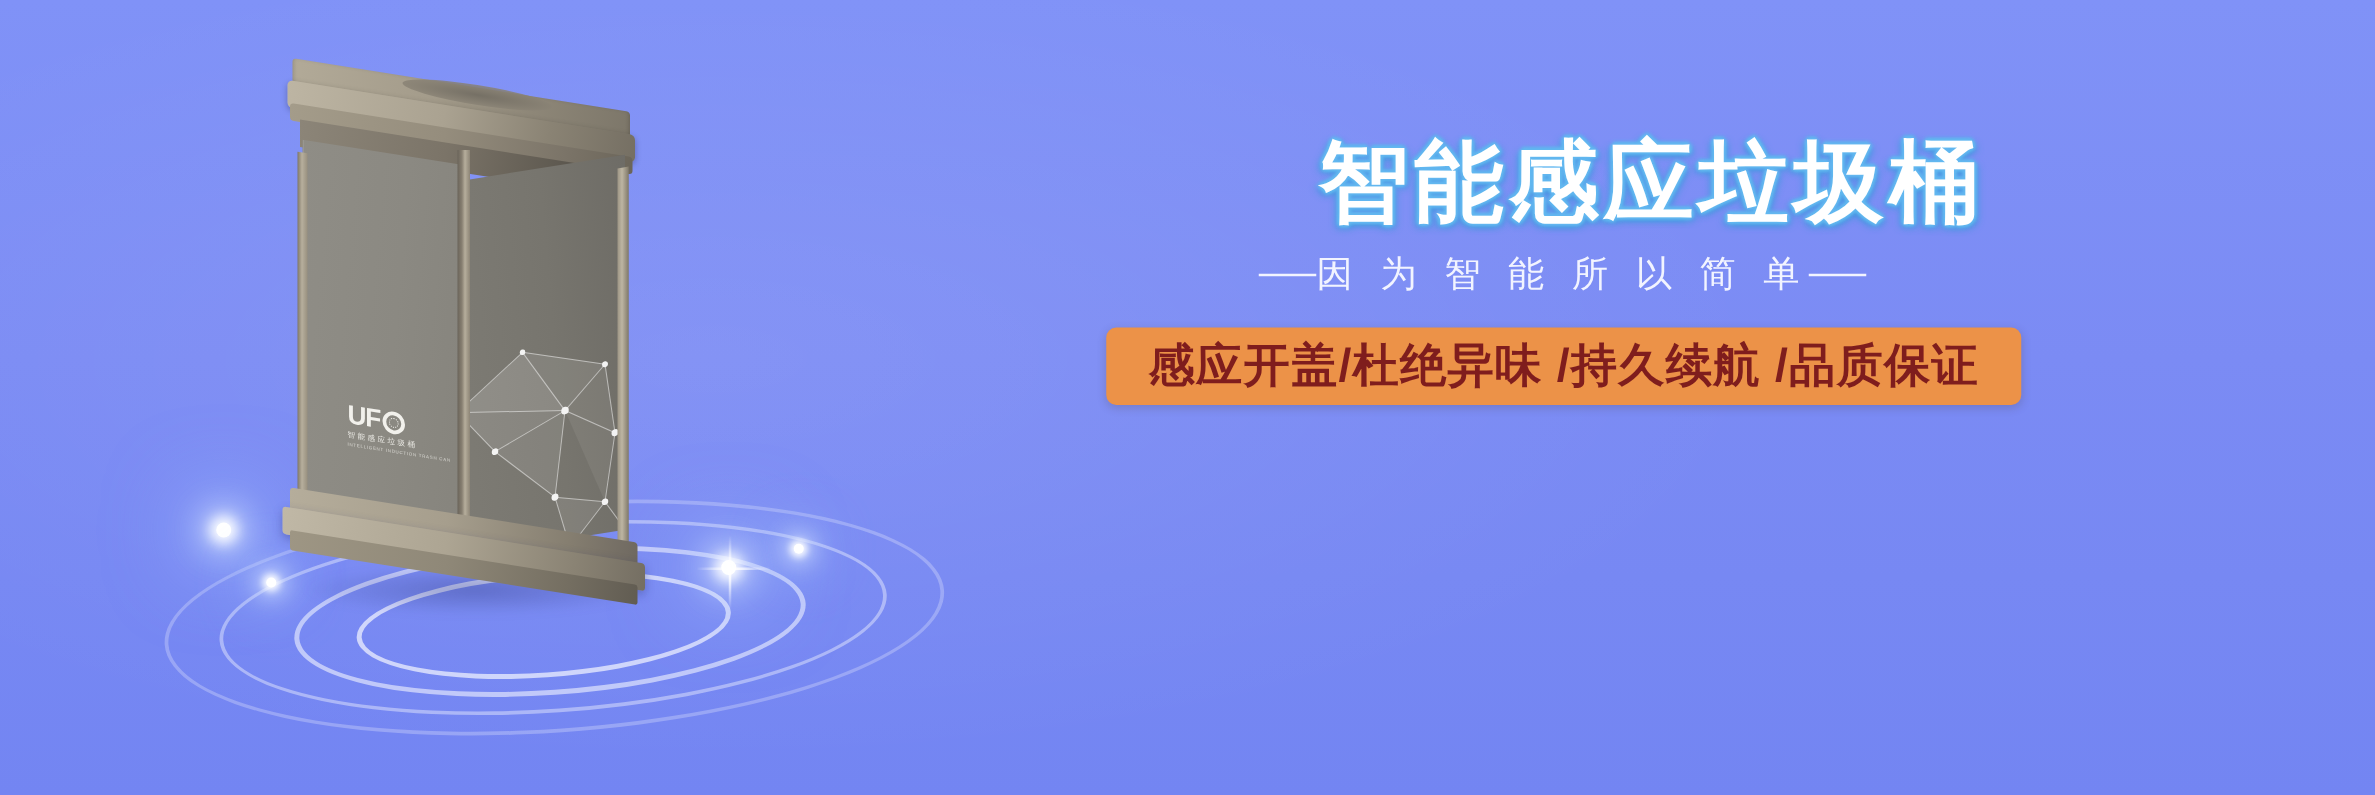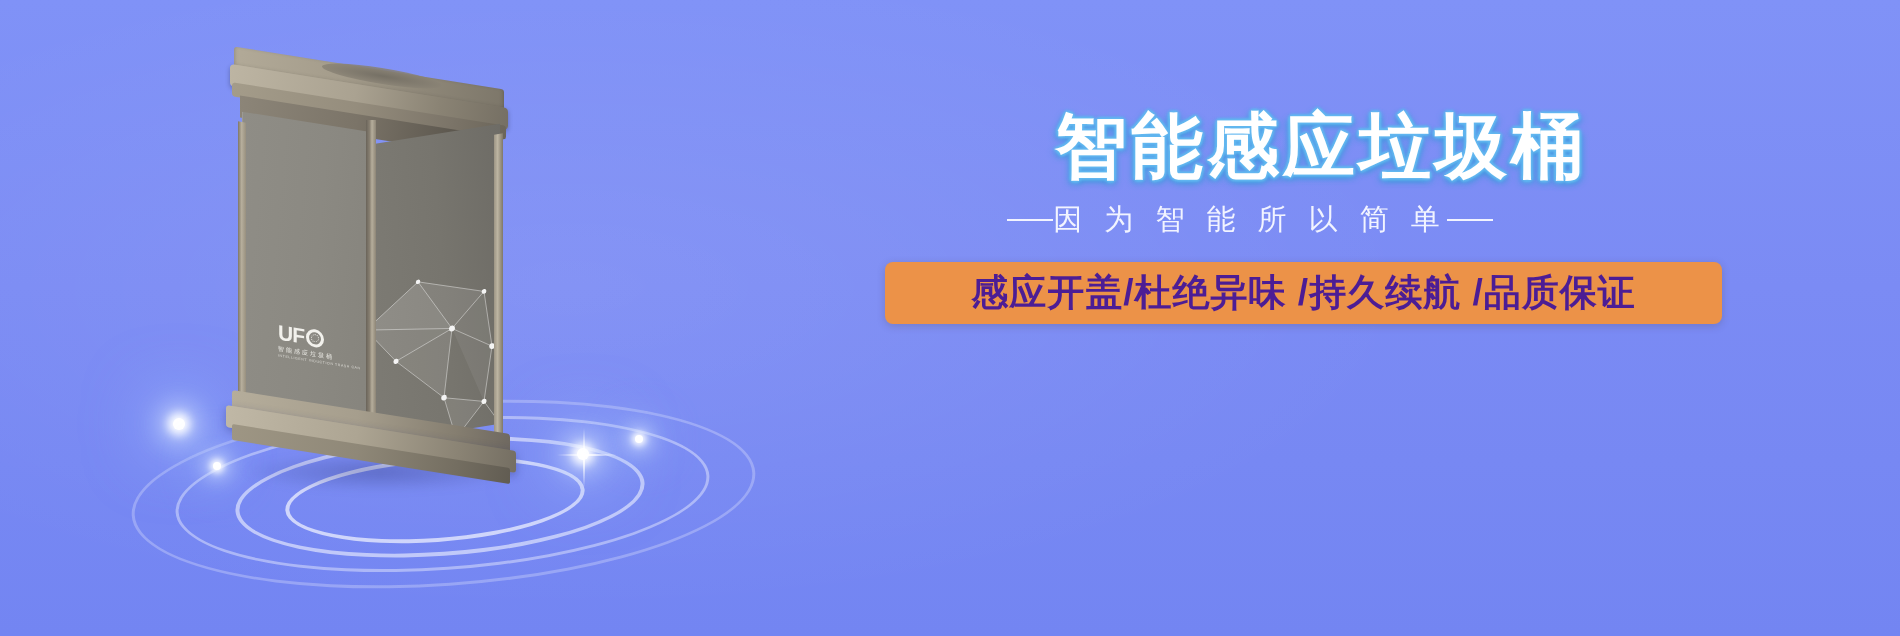--- a/index.html
+++ b/index.html
@@ -256,28 +256,28 @@
   .subline .dash {
     display: inline-block;
     width: 46px; height: 2px;
     background: #f2f4ff;
     flex: 0 0 auto;
   }
   .subline .words { white-space: nowrap; }
 
   .badge {
     margin: 22px 0 0 5px;
-    width: 837px;
+    width: 732px;
     height: 62px;
     background: #ec9248;
     border-radius: 8px;
     display: flex;
     align-items: center;
     justify-content: center;
-    color: #4c1d95;
+    color: #7f1d1d;
     font-size: 37px;
     font-weight: 700;
     letter-spacing: 1px;
     white-space: nowrap;
     box-shadow: 0 2px 8px rgba(60,40,10,0.18);
   }
 
   .footnote {
     margin: 24px 0 0 0;
     width: 820px;

